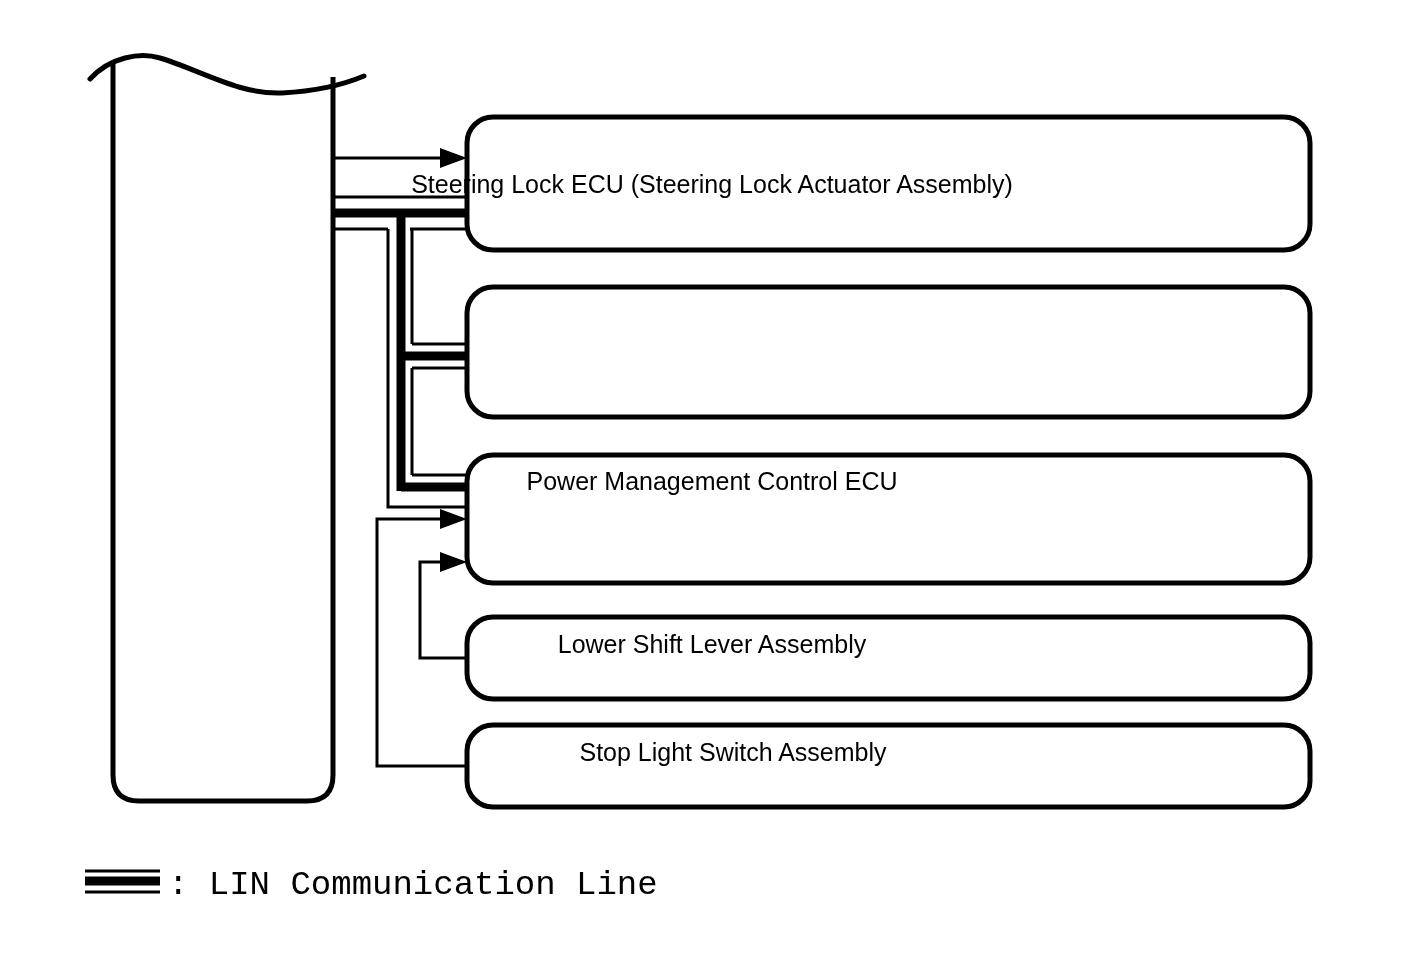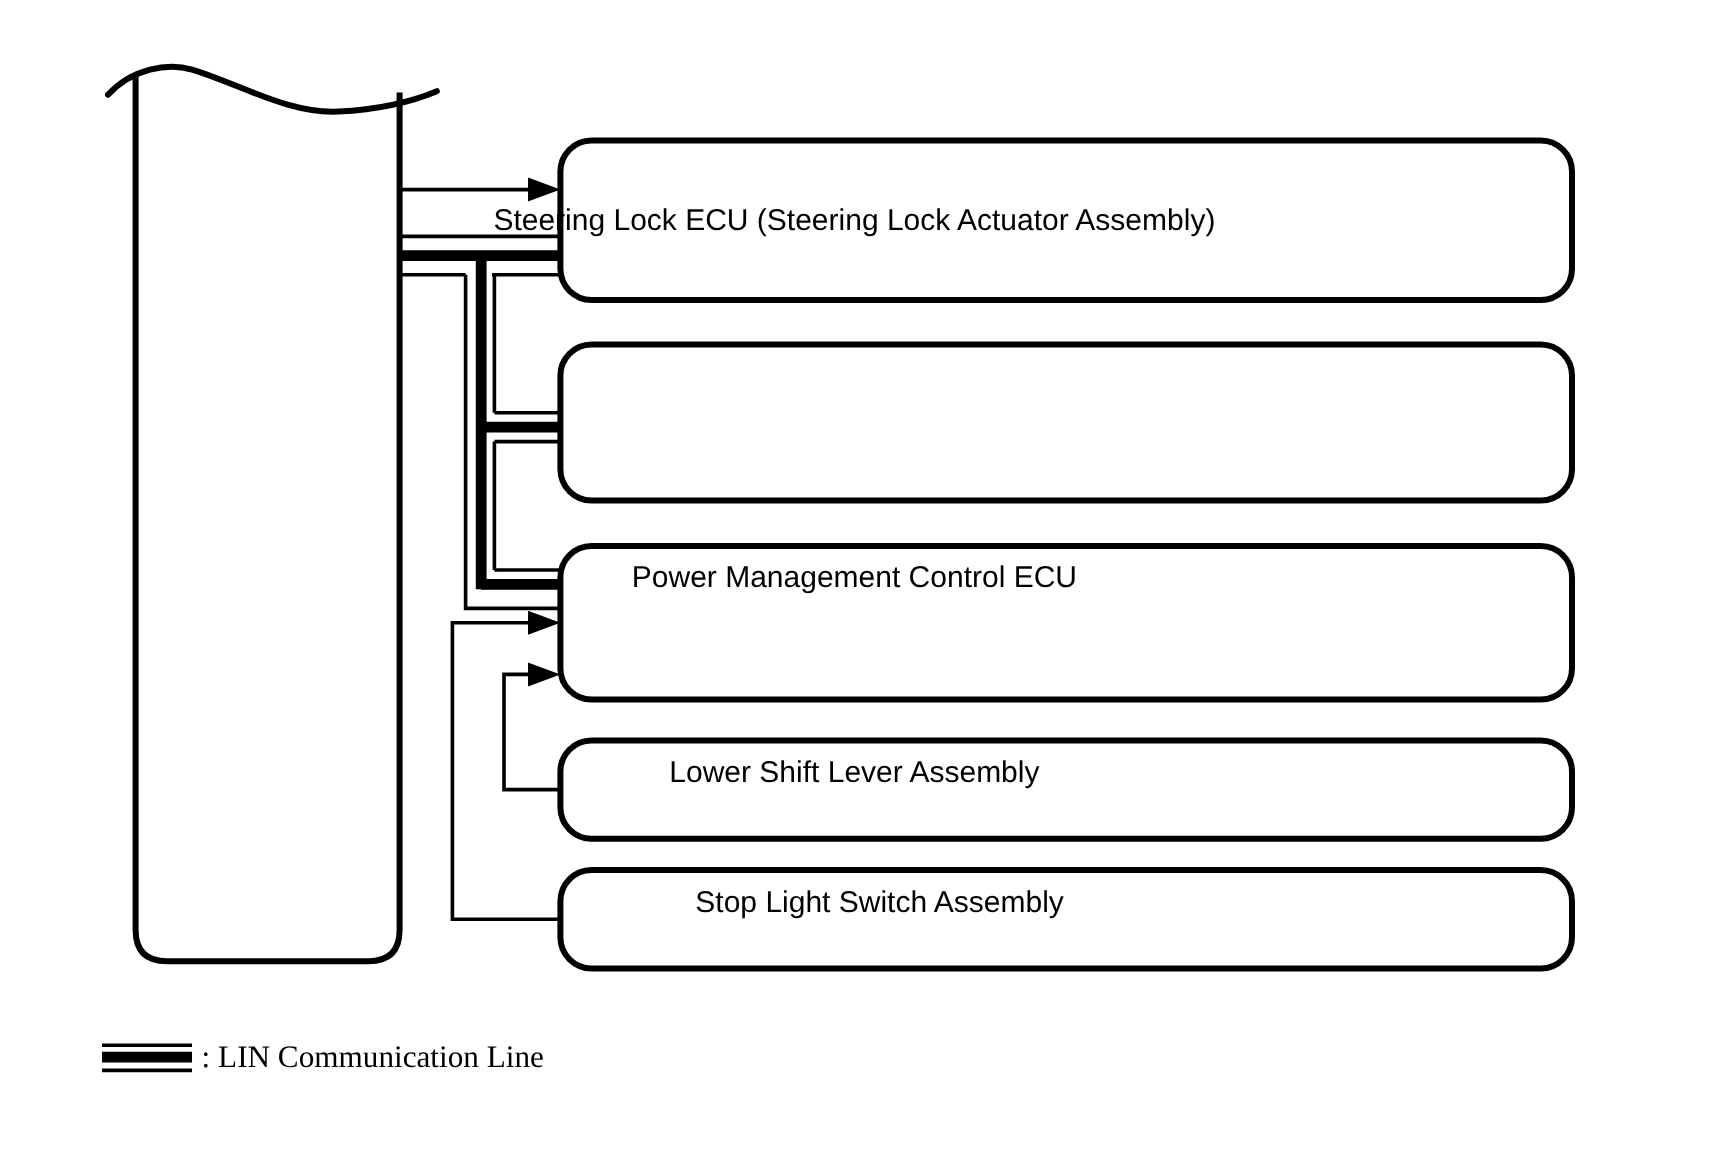--- a/index.html
+++ b/index.html
@@ -37,22 +37,22 @@
   }
   .node-label.centered {
     text-align: center;
     width: 100%;
     left: 0;
   }
   .legend-text {
     position: absolute;
     left: 168px;
     top: 866px;
-    font-family: Liberation Serif, serif;
-    font-size: 26px;
+    font-family: Liberation Mono, monospace;
+    font-size: 34px;
     color: #000000;
     white-space: nowrap;
   }
 </style>
 </head>
 <body>
 
 <div id="canvas">
 
   <svg id="diagram-svg" viewBox="0 0 1424 959" xmlns="http://www.w3.org/2000/svg">

